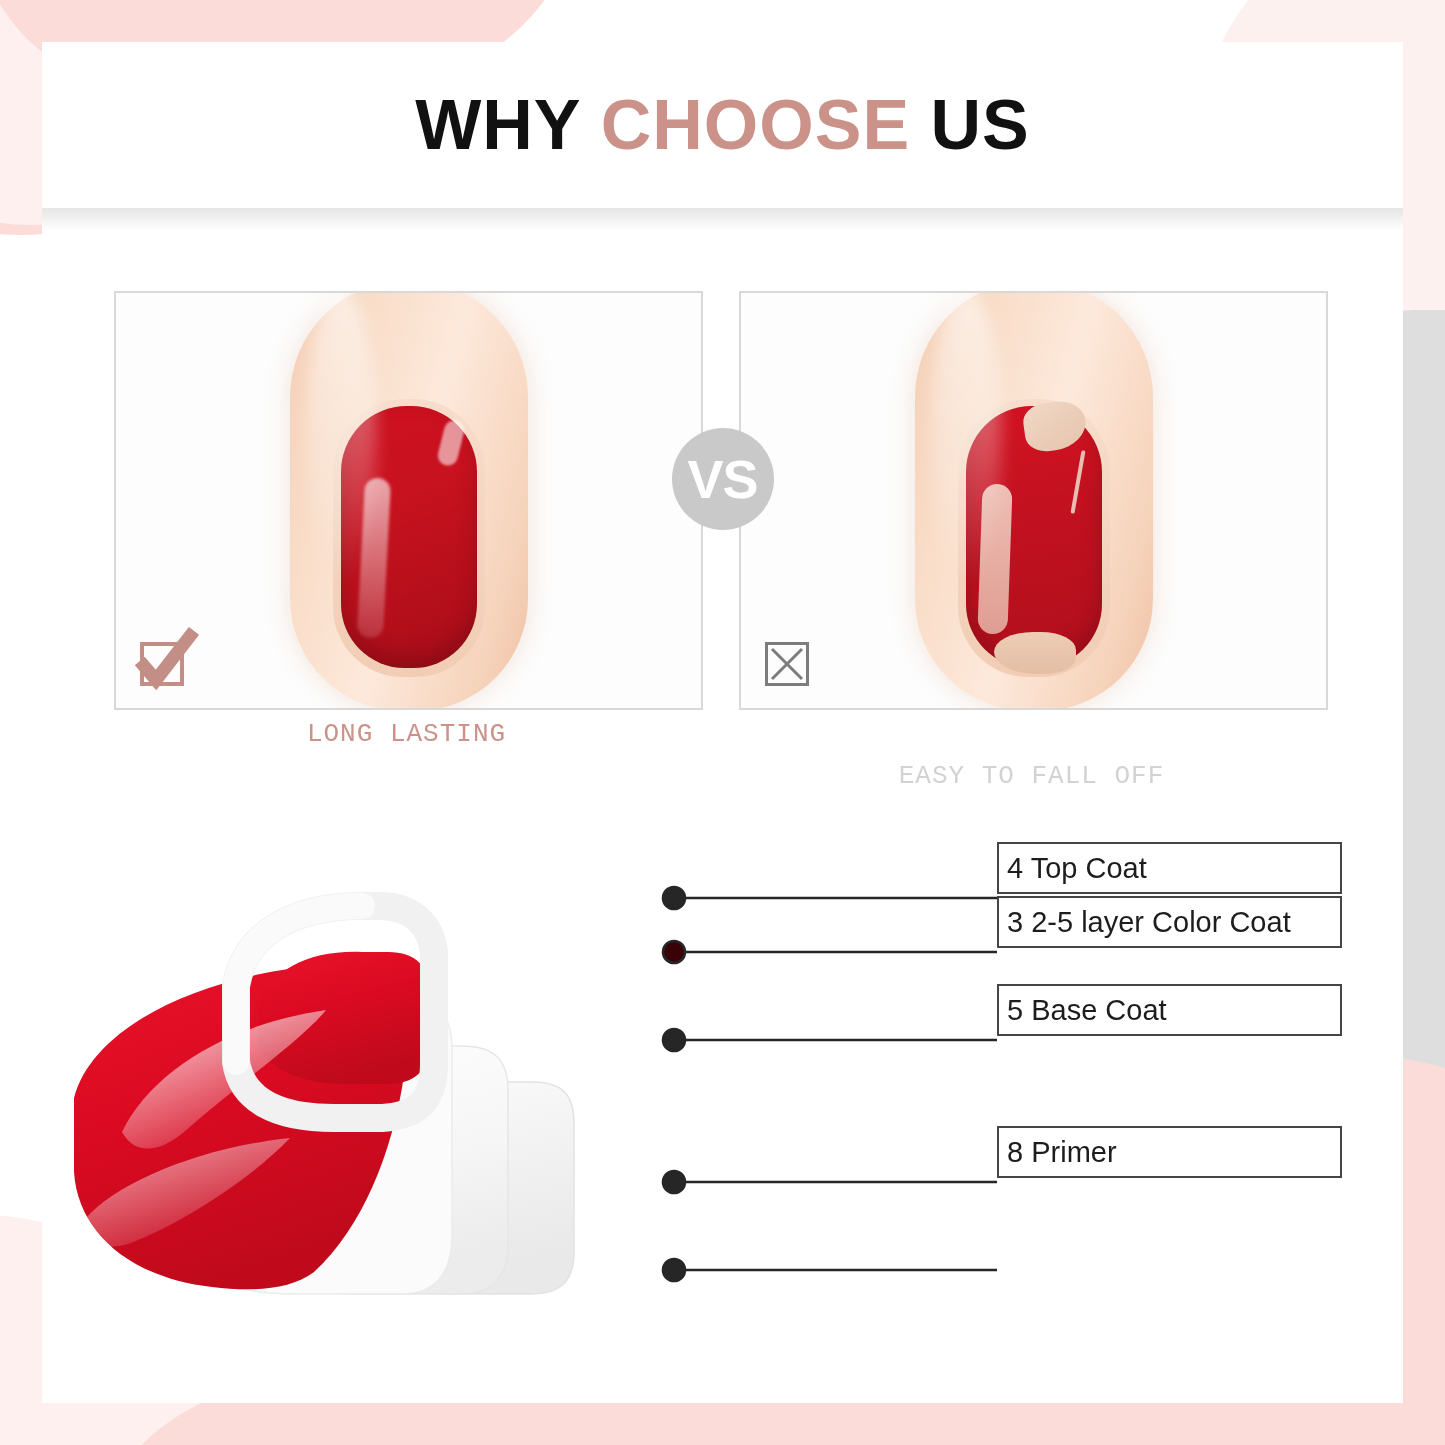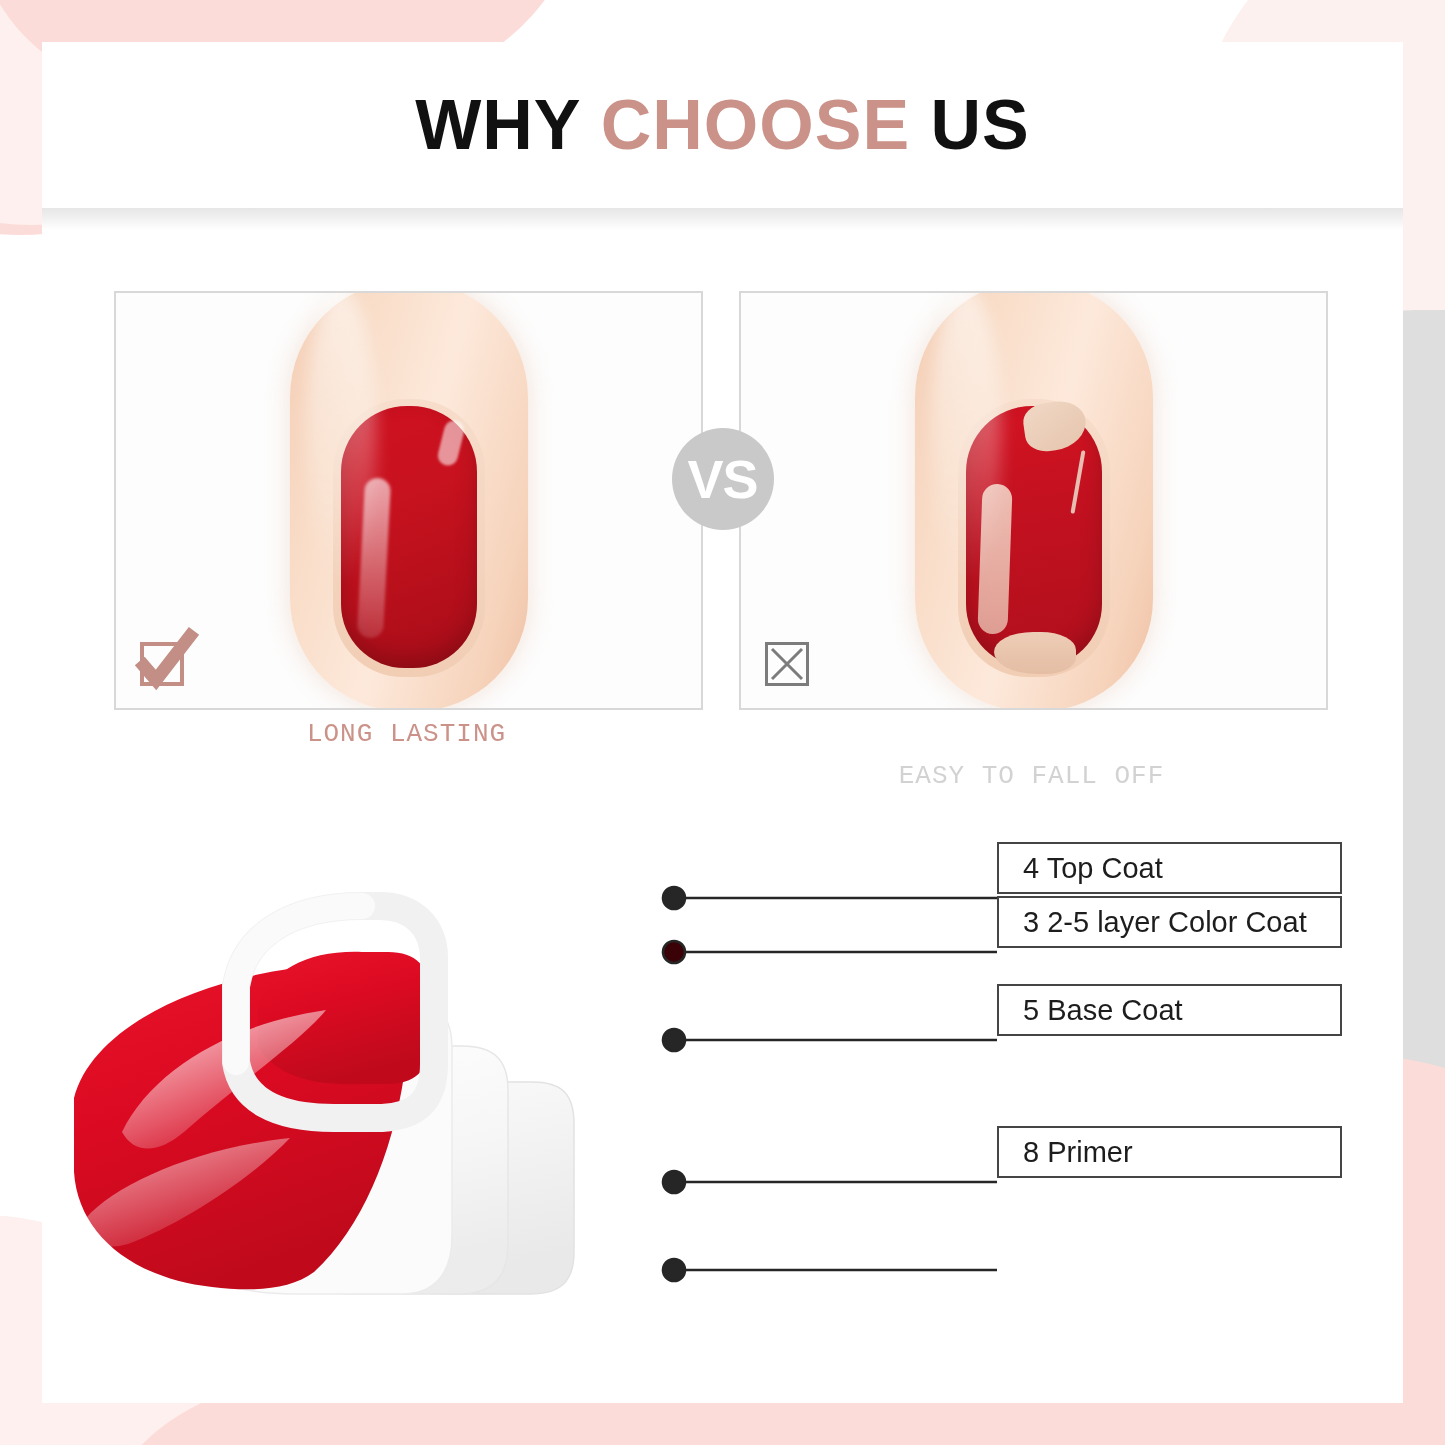--- a/index.html
+++ b/index.html
@@ -344,21 +344,21 @@
   .label-box {
     position: absolute;
     left: 0;
     width: 345px;
     height: 52px;
     border: 2px solid #454545;
     box-sizing: border-box;
     background: #ffffff;
     display: flex;
     align-items: center;
-    padding-left: 24px;
+    padding-left: 8px;
     font-size: 29px;
     color: #1d1d1d;
     white-space: nowrap;
     font-family: "Liberation Sans", sans-serif;
   }
 
   .leaders {
     position: absolute;
     left: 0;
     top: 0;

